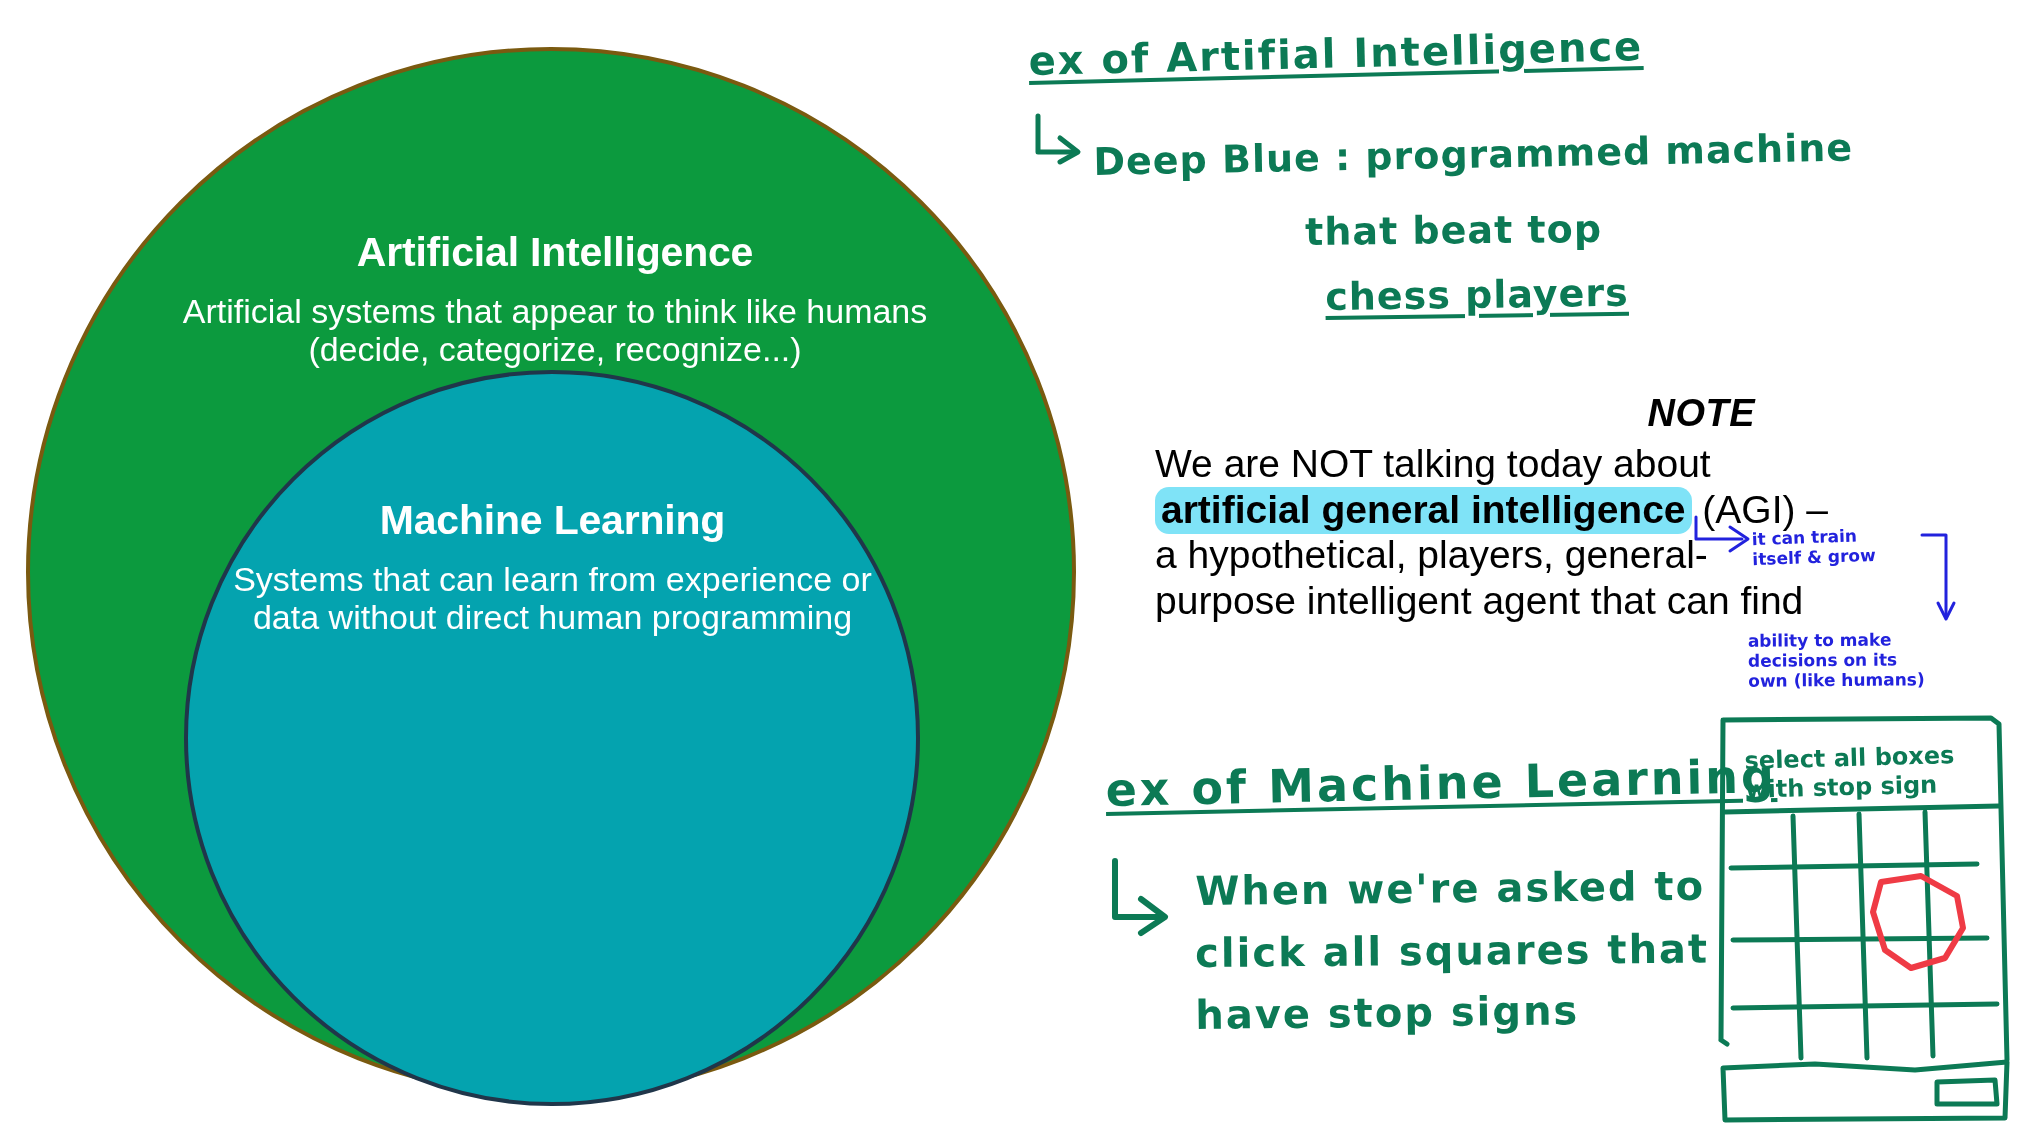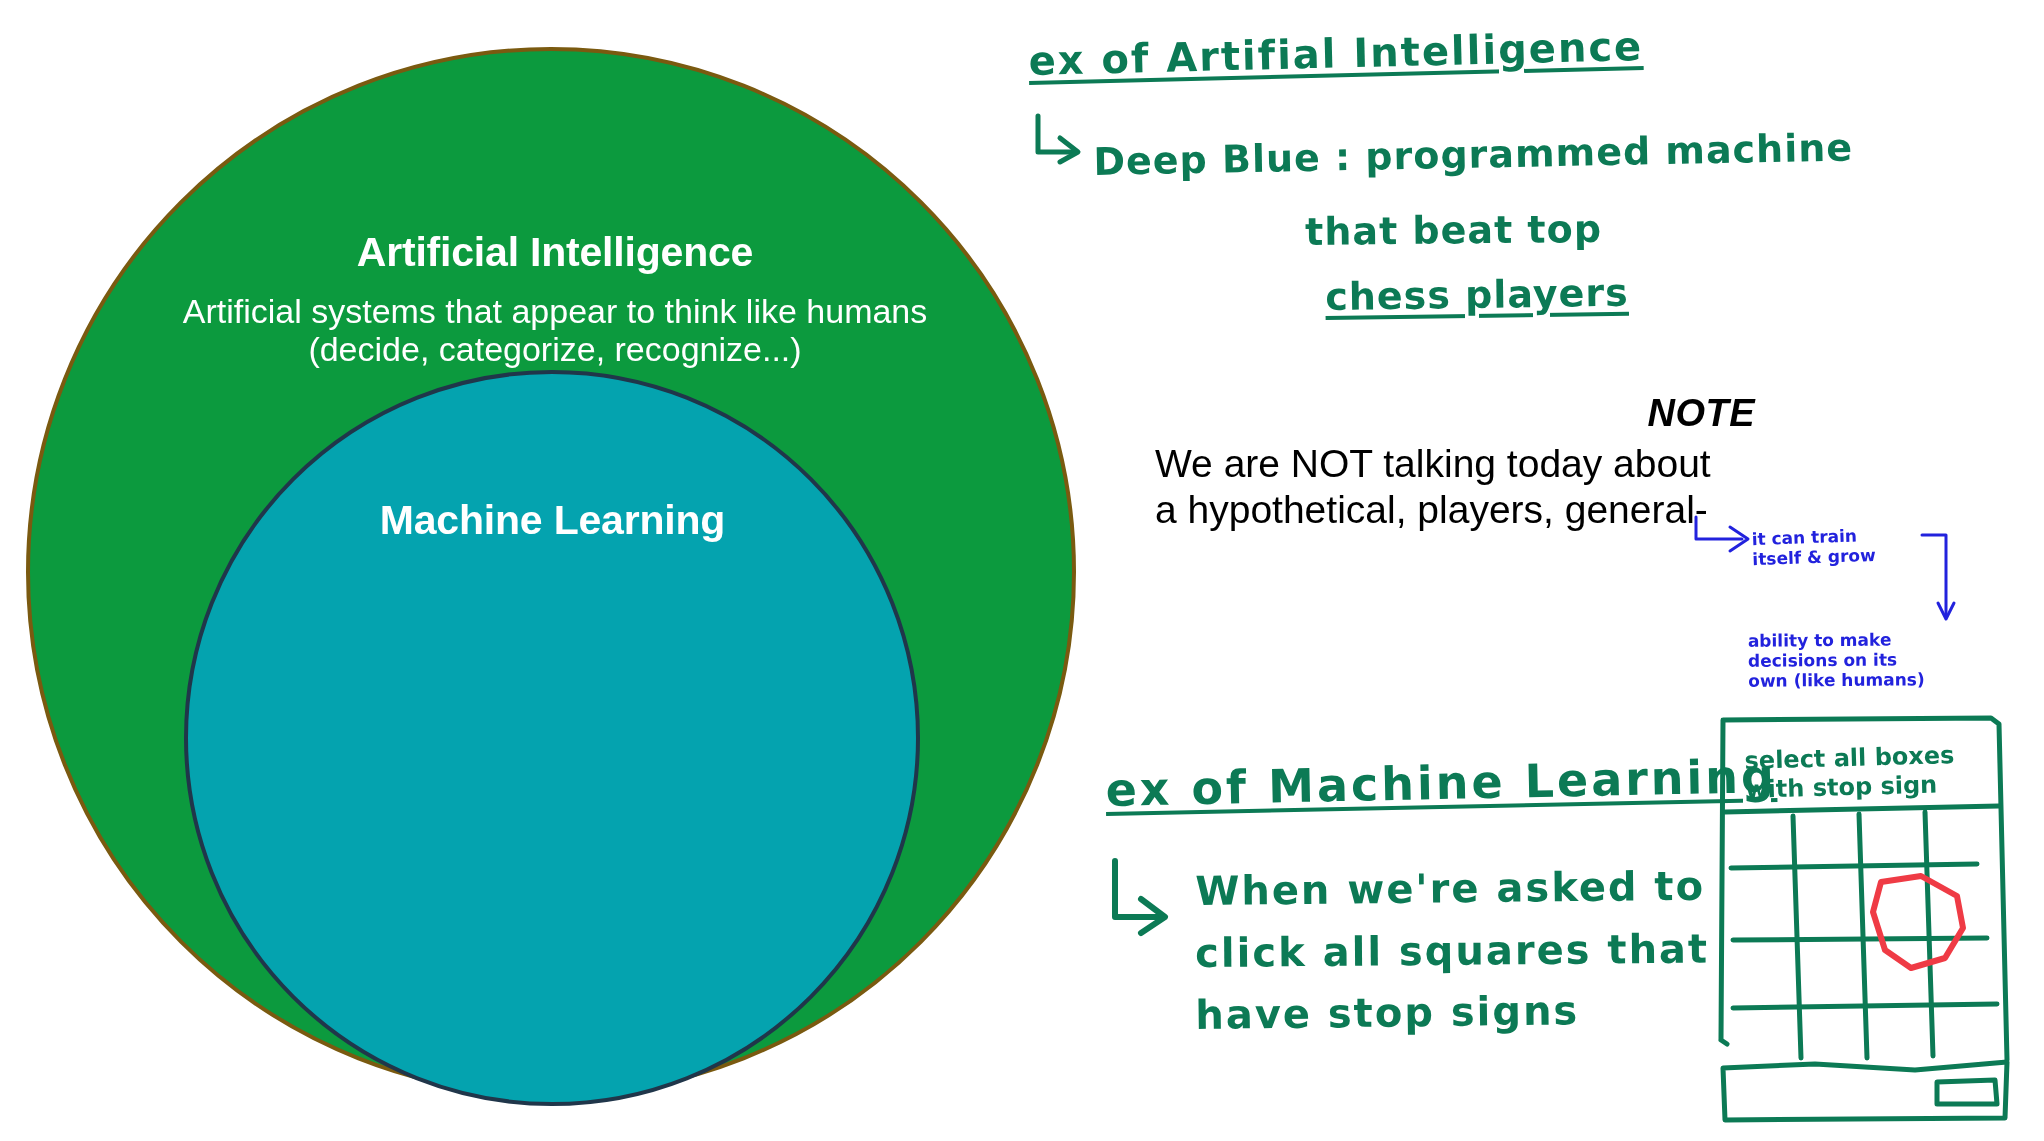--- a/index.html
+++ b/index.html
@@ -130,38 +130,41 @@
       <circle cx="552" cy="738" r="366" fill="#04a3af" stroke="#20364a" stroke-width="4"></circle>
     </svg>
 
     <div class="circle-text" id="ai-text">
       <p class="circ-title">Artificial Intelligence</p>
       <p class="circ-desc">Artificial systems that appear to think like humans (decide, categorize, recognize...)</p>
     </div>
 
     <div class="circle-text" id="ml-text">
       <p class="circ-title">Machine Learning</p>
+      <p class="circ-desc">Systems that can learn from experience or data without direct human programming</p>
     </div>
   </div>
 
   <div class="hand hand-green u-line" id="hw-ai-head">ex of Artifial Intelligence</div>
 
   <svg class="arrow-svg" style="left:1030px;top:110px;" width="60" height="70" viewBox="0 0 60 70" aria-hidden="true">
     <path d="M8 6 L8 42 L44 42" fill="none" stroke="#0c7a55" stroke-width="5" stroke-linecap="round" stroke-linejoin="round"></path>
     <path d="M30 28 L48 42 L30 52" fill="none" stroke="#0c7a55" stroke-width="5" stroke-linecap="round" stroke-linejoin="round"></path>
   </svg>
 
   <div class="hand hand-green" id="hw-deepblue-1">Deep Blue : programmed machine</div>
   <div class="hand hand-green" id="hw-deepblue-2">that beat top</div>
   <div class="hand hand-green u-line" id="hw-deepblue-3">chess players</div>
 
   <div id="note-block">
     <div id="note-title">NOTE</div>
     <div class="note-line">We are NOT talking today about</div>
+    <div class="note-line"><span class="hl">artificial general intelligence</span><span> (AGI) –</span></div>
     <div class="note-line">a hypothetical, players, general-</div>
+    <div class="note-line">purpose intelligent agent that can find</div>
   </div>
 
   <svg class="arrow-svg" style="left:1690px;top:515px;" width="360" height="210" viewBox="0 0 360 210" aria-hidden="true">
 
     <path d="M6 2 L6 24 L52 24" fill="none" stroke="#2222dd" stroke-width="3" stroke-linecap="round" stroke-linejoin="round"></path>
     <path d="M40 12 L58 24 L40 36" fill="none" stroke="#2222dd" stroke-width="3" stroke-linecap="round" stroke-linejoin="round"></path>
 
     <path d="M232 20 L256 20 L256 100" fill="none" stroke="#2222dd" stroke-width="3" stroke-linecap="round" stroke-linejoin="round"></path>
     <path d="M248 88 L256 104 L264 88" fill="none" stroke="#2222dd" stroke-width="3" stroke-linecap="round" stroke-linejoin="round"></path>
   </svg>

